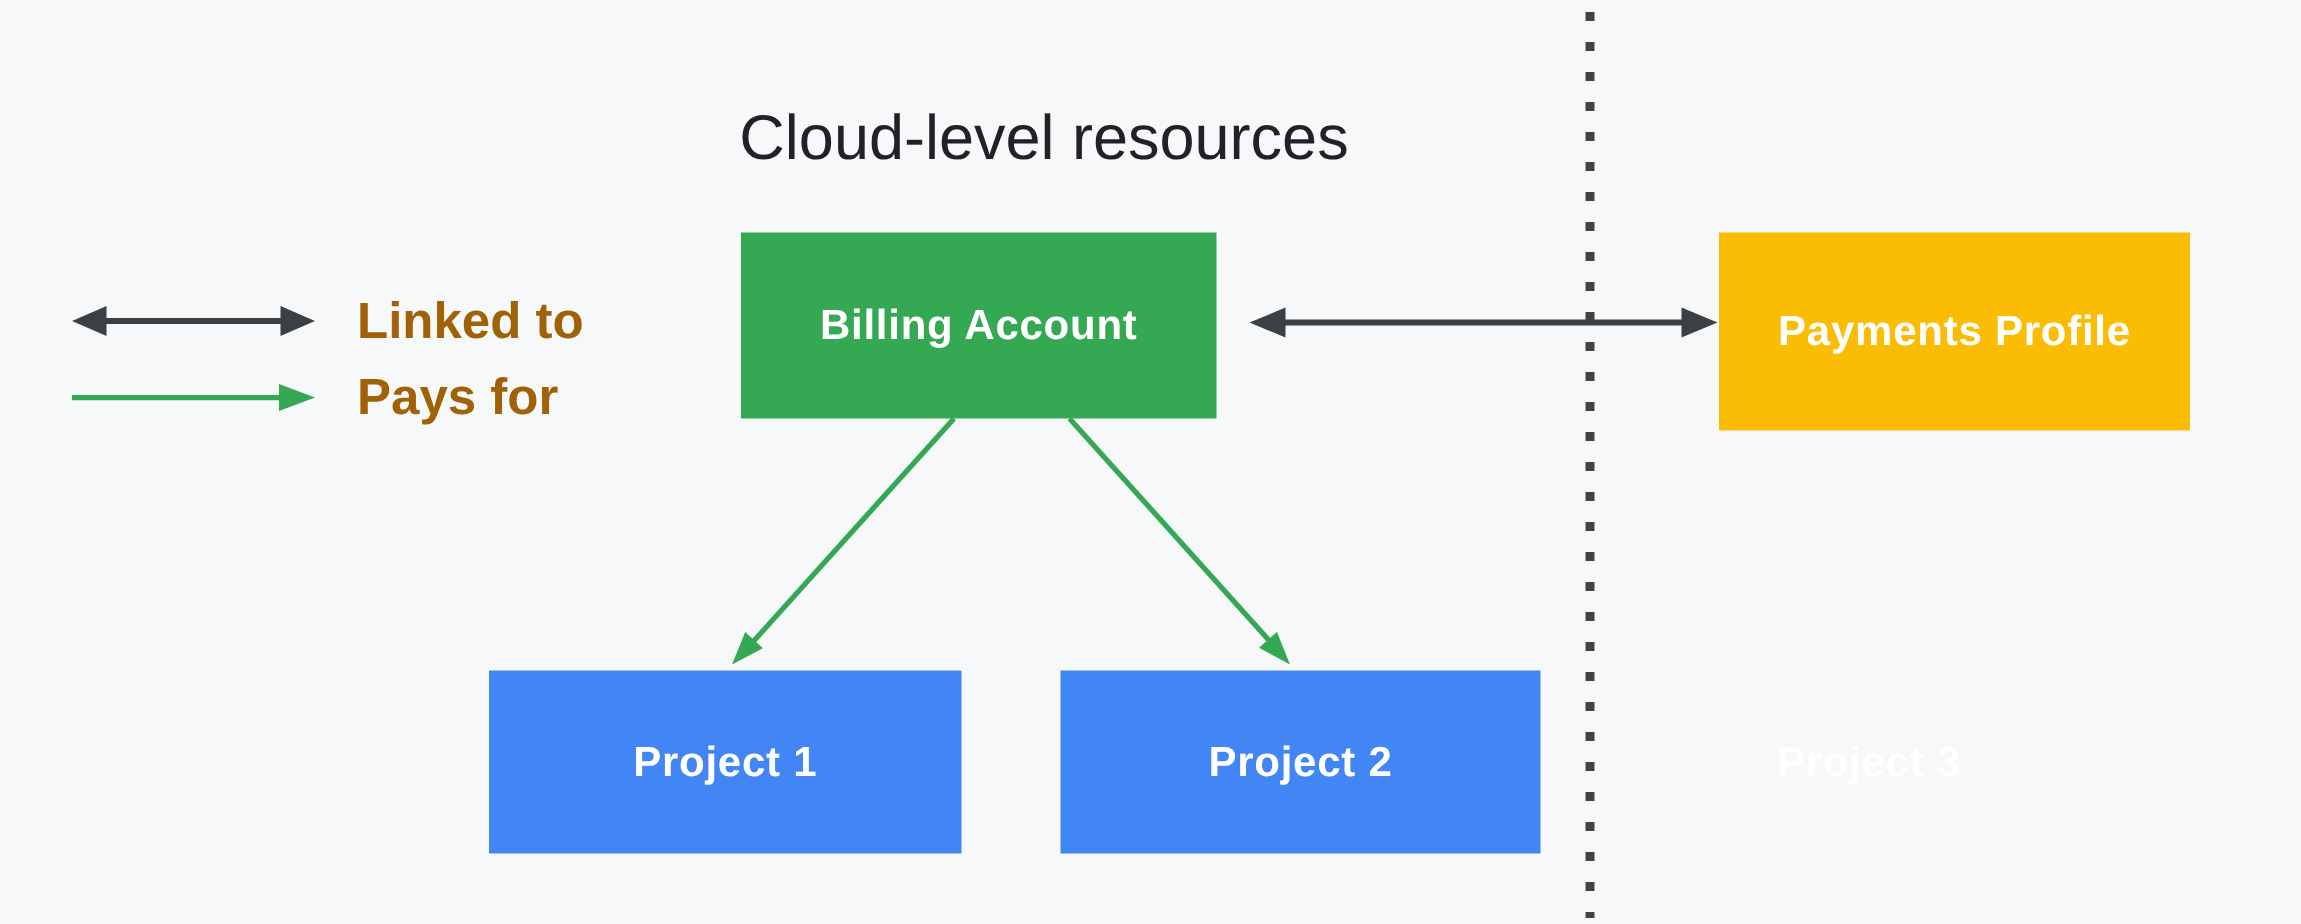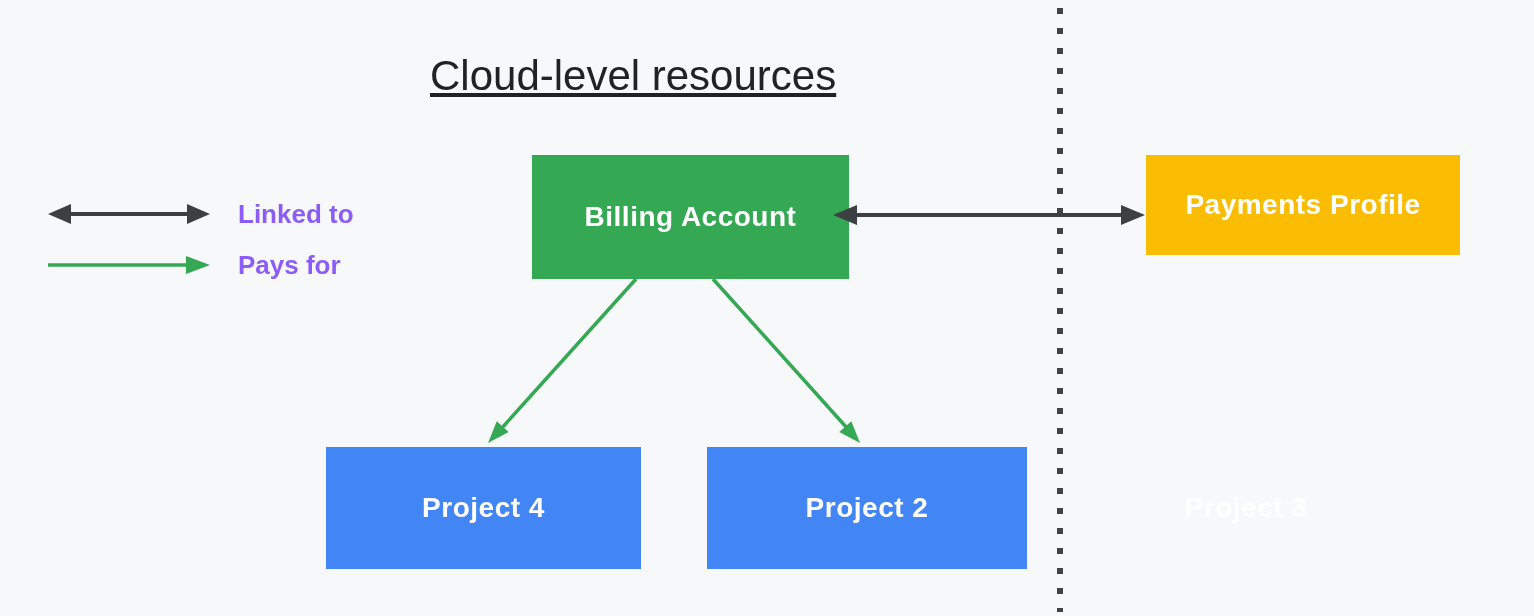--- a/index.html
+++ b/index.html
@@ -9,27 +9,27 @@
     position: relative;
     width: 1534px;
     height: 616px;
     background: #F7F8FA;
     overflow: hidden;
   }
 
   .heading {
     position: absolute;
     top: 52px;
-    margin: 0;
+    margin: 16px;
     font-size: 42px;
     font-weight: 400;
     line-height: 1.15;
     color: #212226;
+    text-align: center;
     letter-spacing: 0px;
-    text-decoration: underline;
   }
   .heading.cloud  { left: 430px; width: 500px; }
   .heading.google { left: 1083px; width: 430px; }
 
   .divider {
     position: absolute;
     left: 1057px;
     top: 8px;
     width: 6px;
     height: 604px;
@@ -43,45 +43,45 @@
   .node {
     position: absolute;
     display: flex;
     align-items: center;
     justify-content: center;
     color: #FFFFFF;
     font-size: 28px;
     font-weight: 700;
     letter-spacing: 0.5px;
   }
-  .node.billing  { left: 532px;  top: 155px; width: 317px; height: 124px; background: #34A853; }
-  .node.payments { left: 1146px; top: 155px; width: 314px; height: 100px; background: #FBBC04; }
+  .node.billing  { left: 494px;  top: 155px; width: 317px; height: 124px; background: #34A853; }
+  .node.payments { left: 1146px; top: 155px; width: 314px; height: 132px; background: #FBBC04; }
   .node.p1       { left: 326px;  top: 447px; width: 315px; height: 122px; background: #4285F4; }
   .node.p2       { left: 707px;  top: 447px; width: 320px; height: 122px; background: #4285F4; }
   .node.p3      { left: 1146px; top: 447px; width: 200px; height: 122px; background: transparent; }
 
   .legend {
     position: absolute;
     left: 48px;
     top: 193px;
     display: flex;
     flex-direction: column;
     gap: 9px;
   }
   .legend-row {
     display: flex;
     align-items: center;
     gap: 28px;
     height 42px;
   }
   .legend-row svg { display: block; }
   .legend-label {
-    font-size: 26px;
+    font-size: 34px;
     font-weight: 700;
-    color: #8b5cf6;
+    color: #a16207;
     white-space: nowrap;
   }
 
   .edges {
     position: absolute;
     left: 0; top: 0;
     width: 1534px;
     height: 616px;
     pointer-events: none;
   }
@@ -113,21 +113,21 @@
     </div>
   </div>
 
   <div class="node billing">
     <span>Billing Account</span>
   </div>
   <div class="node payments">
     <span>Payments Profile</span>
   </div>
   <div class="node p1">
-    <span>Project 4</span>
+    <span>Project 1</span>
   </div>
   <div class="node p2">
     <span>Project 2</span>
   </div>
   <div class="node p3">
     <span>Project 3</span>
   </div>
 
   <svg class="edges" viewBox="0 0 1534 616" aria-hidden="true">
 

